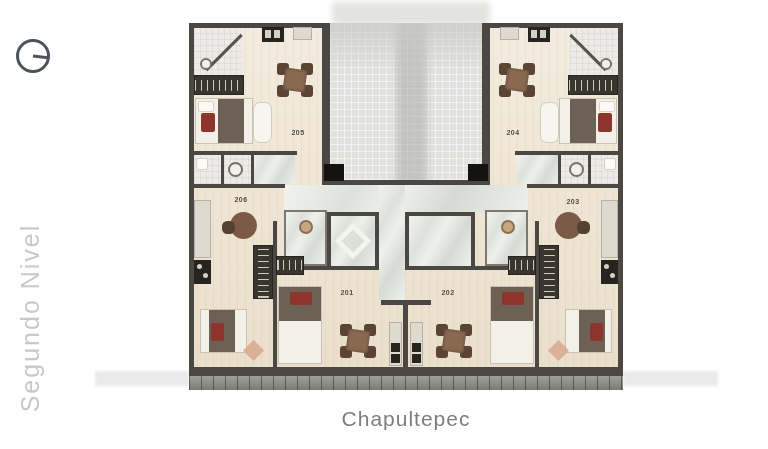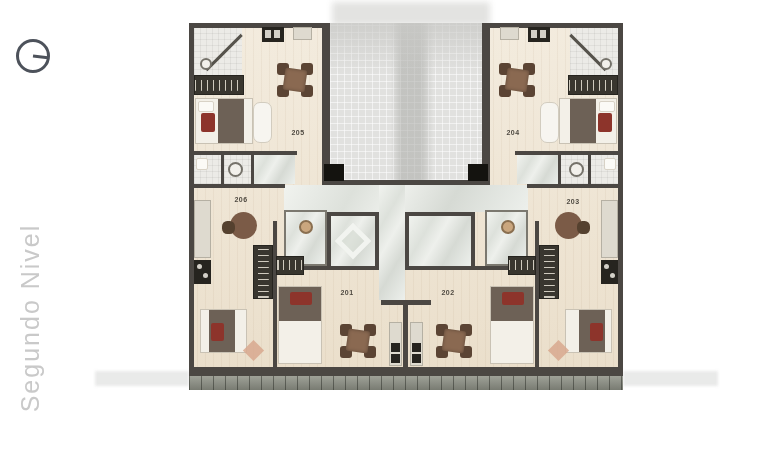--- a/index.html
+++ b/index.html
@@ -275,13 +275,14 @@
     </div>
 
     <div class="ulabel" style="left:147px; top:266px;">201</div>
     <div class="ulabel" style="left:248px; top:266px;">202</div>
     <div class="ulabel" style="left:373px; top:175px;">203</div>
     <div class="ulabel" style="left:313px; top:106px;">204</div>
     <div class="ulabel" style="left:98px; top:106px;">205</div>
     <div class="ulabel" style="left:41px; top:173px;">206</div>
   </div>
 
+  <div id="plan-title">Chapultepec</div>
 </div>
 
 </body></html>

